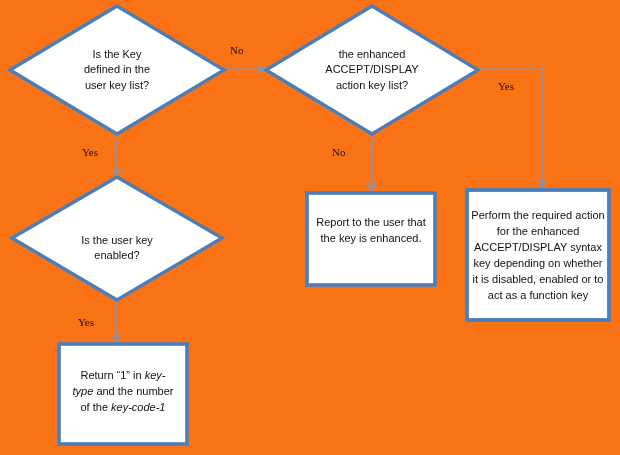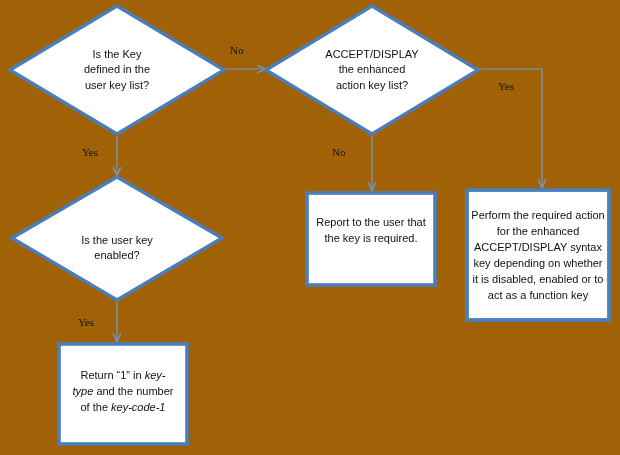--- a/index.html
+++ b/index.html
@@ -4,21 +4,21 @@
 <style>
   html, body {
     margin: 0;
     padding: 0;
     background: #ffffff;
   }
   #canvas {
     position: relative;
     width: 620px;
     height: 455px;
-    background: #a16207;
+    background: #f97316;
     overflow: hidden;
     font-family: "Liberation Sans", sans-serif;
   }
   svg.layer {
     position: absolute;
     left: 0;
     top: 0;
     width: 620px;
     height: 455px;
   }
@@ -94,38 +94,38 @@
   <div class="node-text" style="left:37px; top:24px; width:160px; height:92px;">
     <span>
       <span class="t">Is the Key</span>
       <span class="t">defined in the</span>
       <span class="t">user key list?</span>
     </span>
   </div>
 
   <div class="node-text" style="left:294px; top:16px; width:156px; height:108px;">
     <span>
+      <span class="t">the enhanced</span>
       <span class="t">ACCEPT/DISPLAY</span>
-      <span class="t">the enhanced</span>
       <span class="t">action key list?</span>
     </span>
   </div>
 
   <div class="node-text" style="left:37px; top:214px; width:160px; height:68px;">
     <span>
       <span class="t">Is the user key</span>
       <span class="t">enabled?</span>
     </span>
   </div>
 
   <div class="box-text" style="left:312px; top:197px; width:118px; height:66px;">
     <span>
       <span class="t">Report to the user</span>
       <span class="t">that the key is</span>
-      <span class="t">required.</span>
+      <span class="t">enhanced.</span>
     </span>
   </div>
 
   <div class="box-text" style="left:470px; top:194px; width:136px; height:122px;justify-content:center;">
     <span>
       <span class="t">Perform the required</span>
       <span class="t">action for the enhanced</span>
       <span class="t">ACCEPT/DISPLAY syntax</span>
       <span class="t">key depending on</span>
       <span class="t">whether it is disabled,</span>

